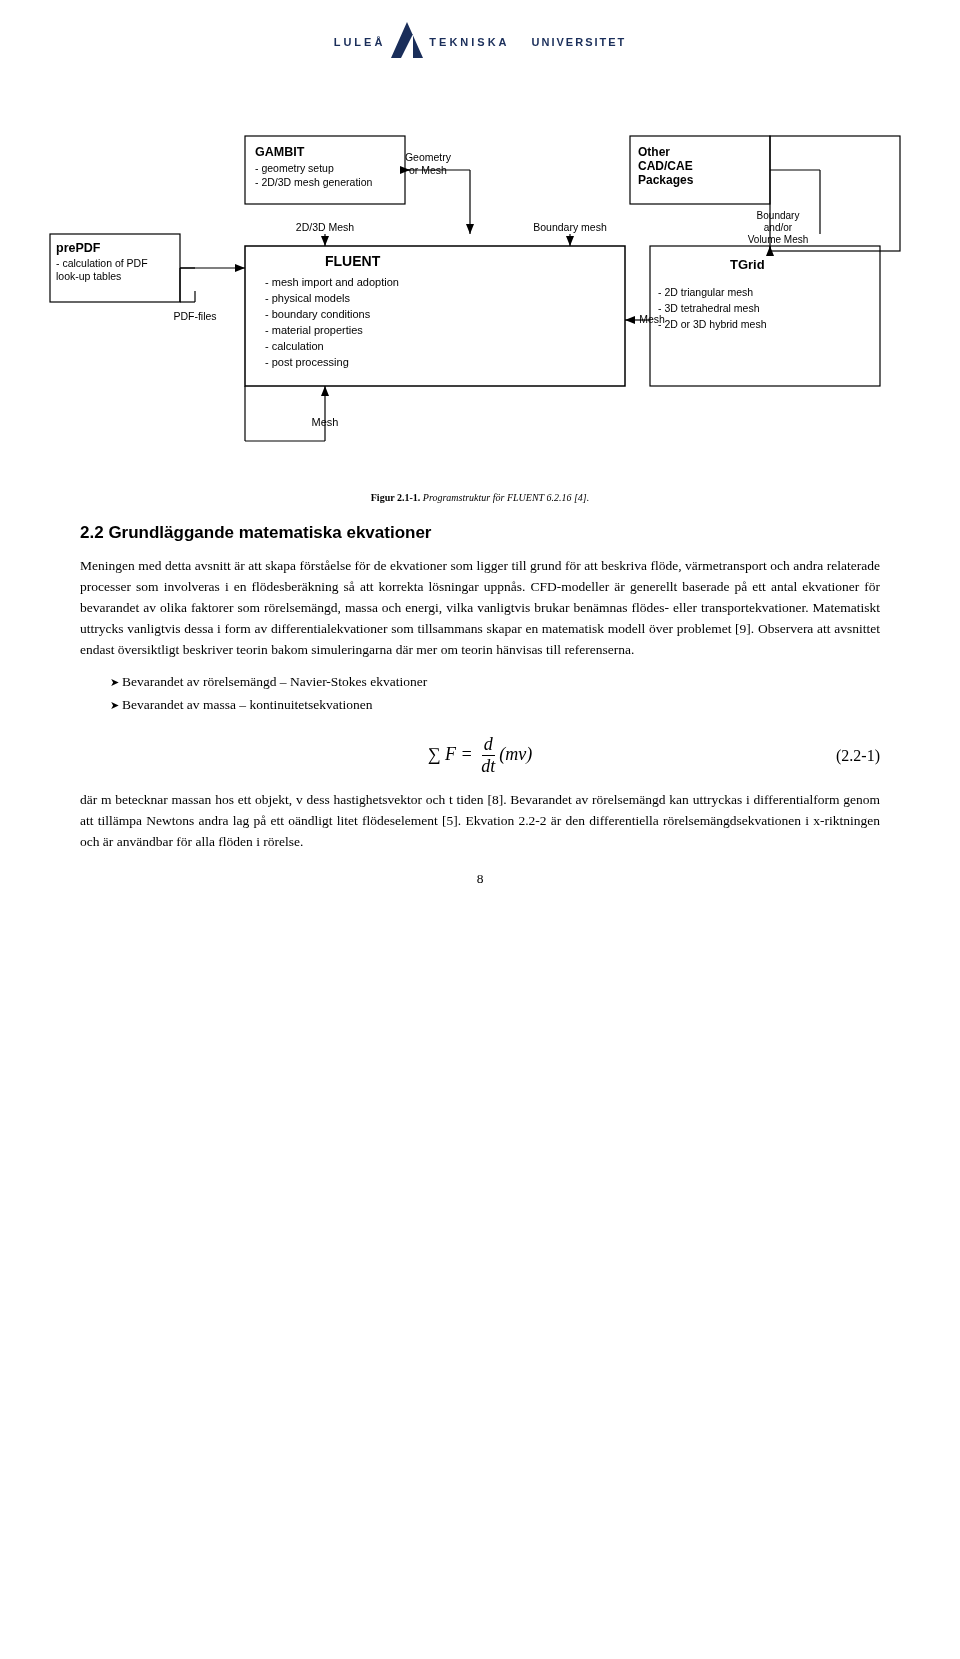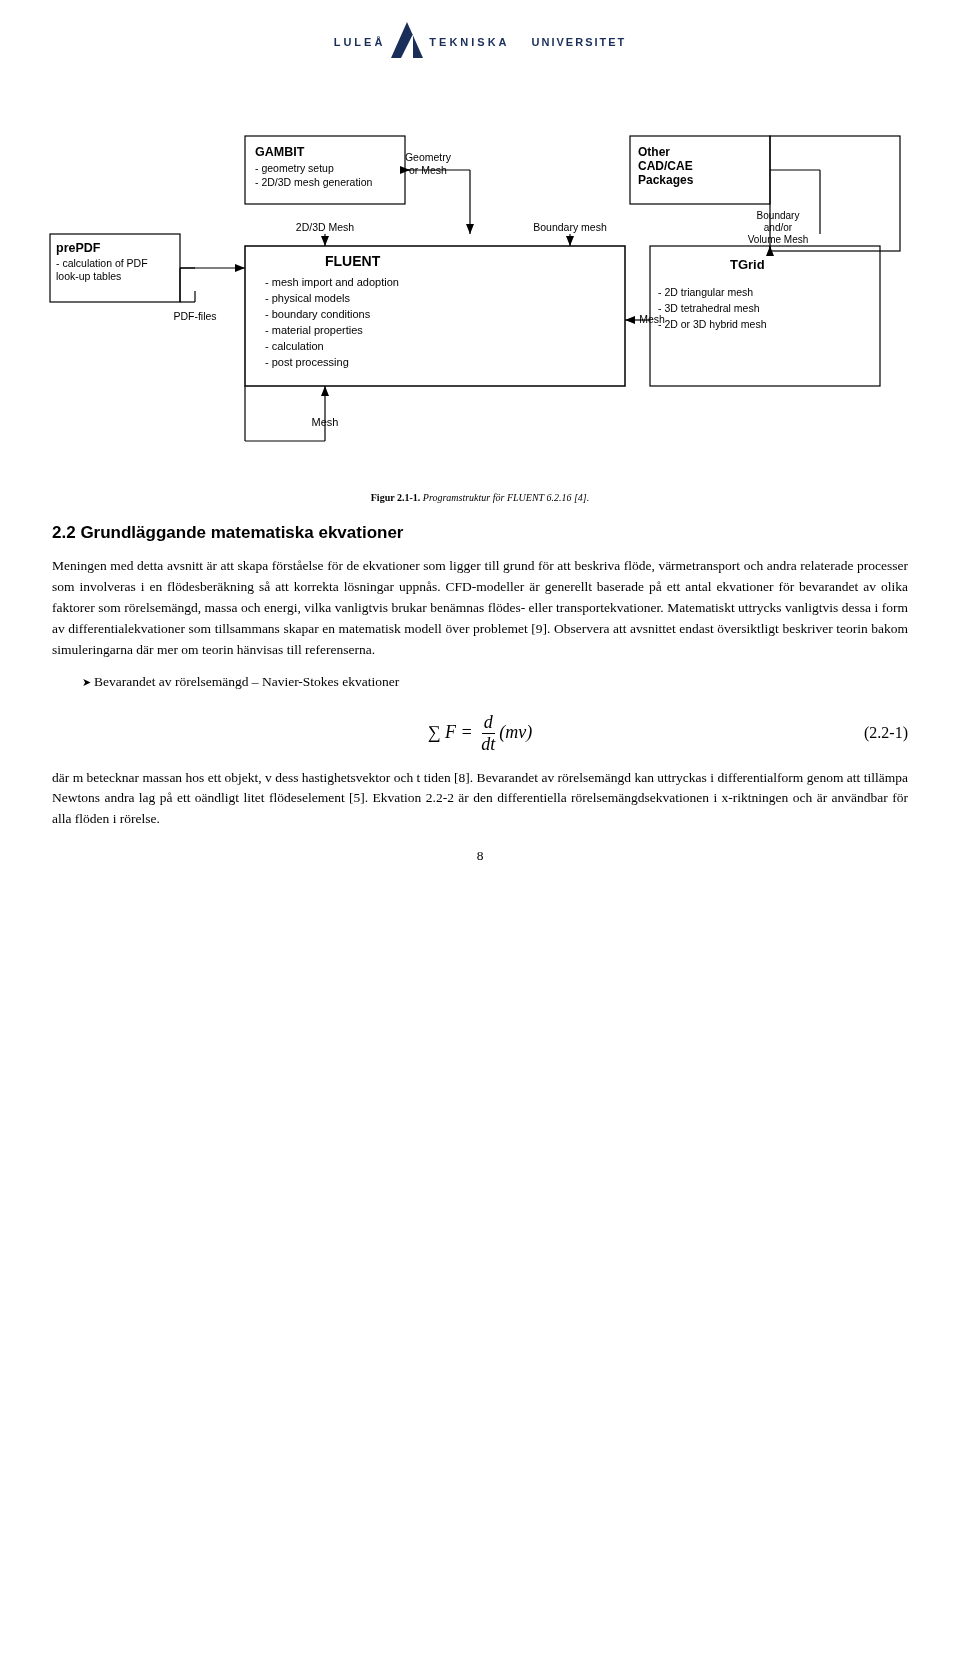--- a/index.html
+++ b/index.html
@@ -65,21 +65,21 @@
       font-style: italic;
       color: #000;
     }
     .figure-caption b {
       font-style: normal;
       font-weight: bold;
     }
 
     
     .content {
-      padding: 0 52px;
+      padding: 0 80px;
       color: #000;
     }
 
     .section-heading {
       font-size: 17px;
       font-weight: bold;
       margin-bottom: 10px;
       margin-top: 6px;
       font-family: Arial, sans-serif;
     }
@@ -255,20 +255,21 @@
 <div class="content">
 
   <div class="section-heading">
     <span>2.2</span>&nbsp;<span>Grundläggande matematiska ekvationer</span>
   </div>
 
   <p class="body-text">Meningen med detta avsnitt är att skapa förståelse för de ekvationer som ligger till grund för att beskriva flöde, värmetransport och andra relaterade processer som involveras i en flödesberäkning så att korrekta lösningar uppnås. CFD-modeller är generellt baserade på ett antal ekvationer för bevarandet av olika faktorer som rörelsemängd, massa och energi, vilka vanligtvis brukar benämnas flödes- eller transportekvationer. Matematiskt uttrycks vanligtvis dessa i form av differentialekvationer som tillsammans skapar en matematisk modell över problemet [9]. Observera att avsnittet endast översiktligt beskriver teorin bakom simuleringarna där mer om teorin hänvisas till referenserna.</p>
 
   <ul class="bullet-list">
     <li><span>Bevarandet av rörelsemängd – Navier-Stokes ekvationer</span></li>
+    <li><span>Bevarandet av massa – kontinuitetsekvationen</span></li>
   </ul>
 
 
 
   <div class="formula-area">
     <div class="formula">
       ∑ <i>F</i> = <span style="display:inline-flex; flex-direction:column; align-items:center; vertical-align:middle; margin:0 2px;">
         <span style="border-bottom:1.5px solid #000; padding:0 2px;"><i>d</i></span>
         <span style="padding:0 2px;"><i>dt</i></span>
       </span>(<i>mv</i>)

